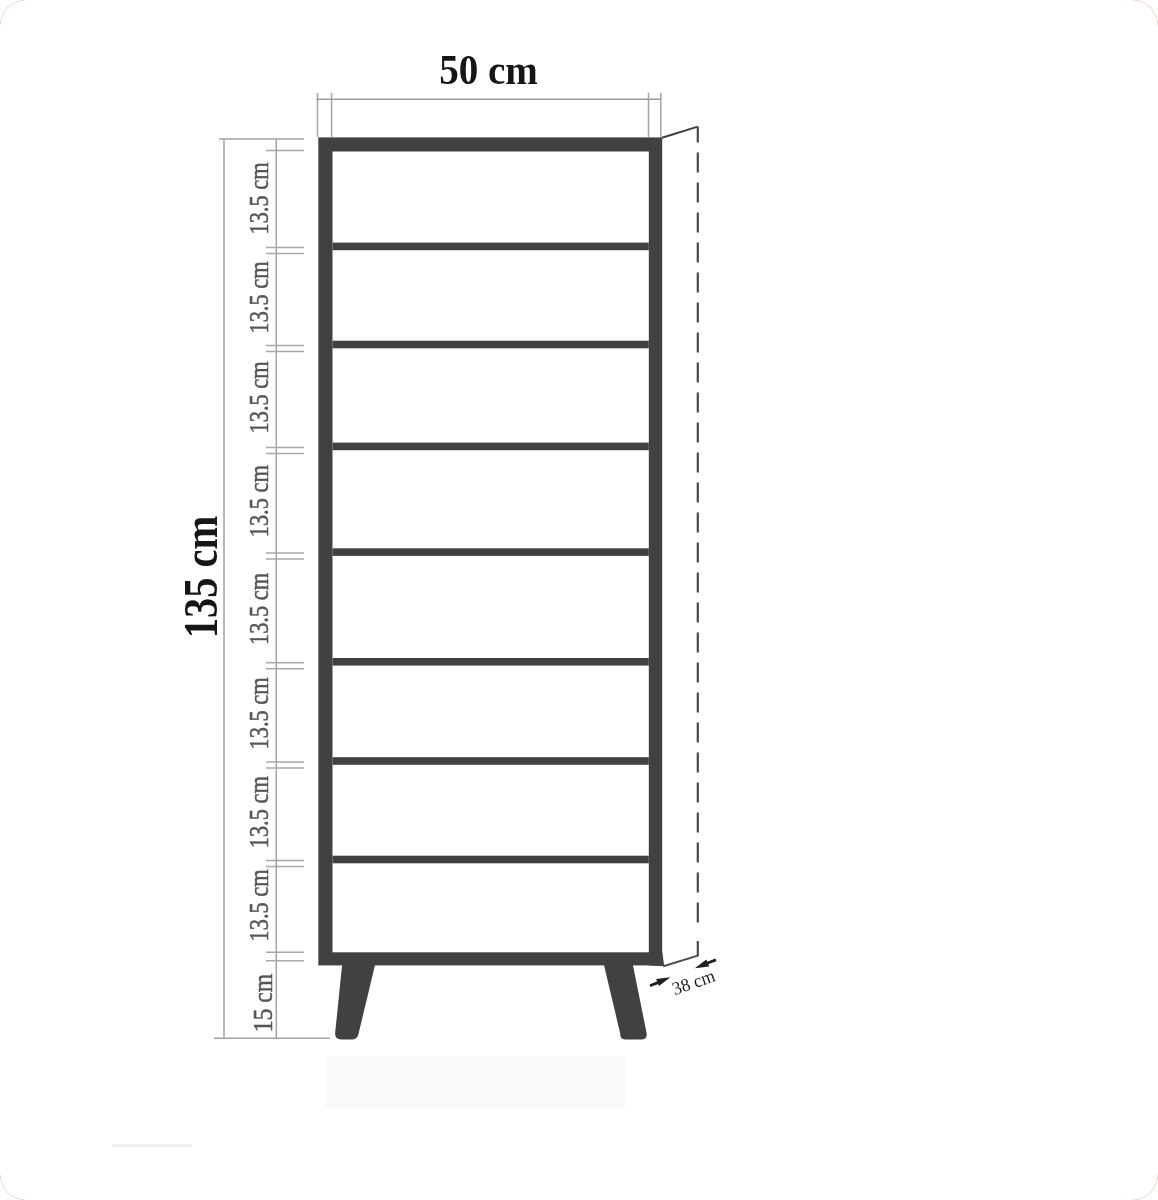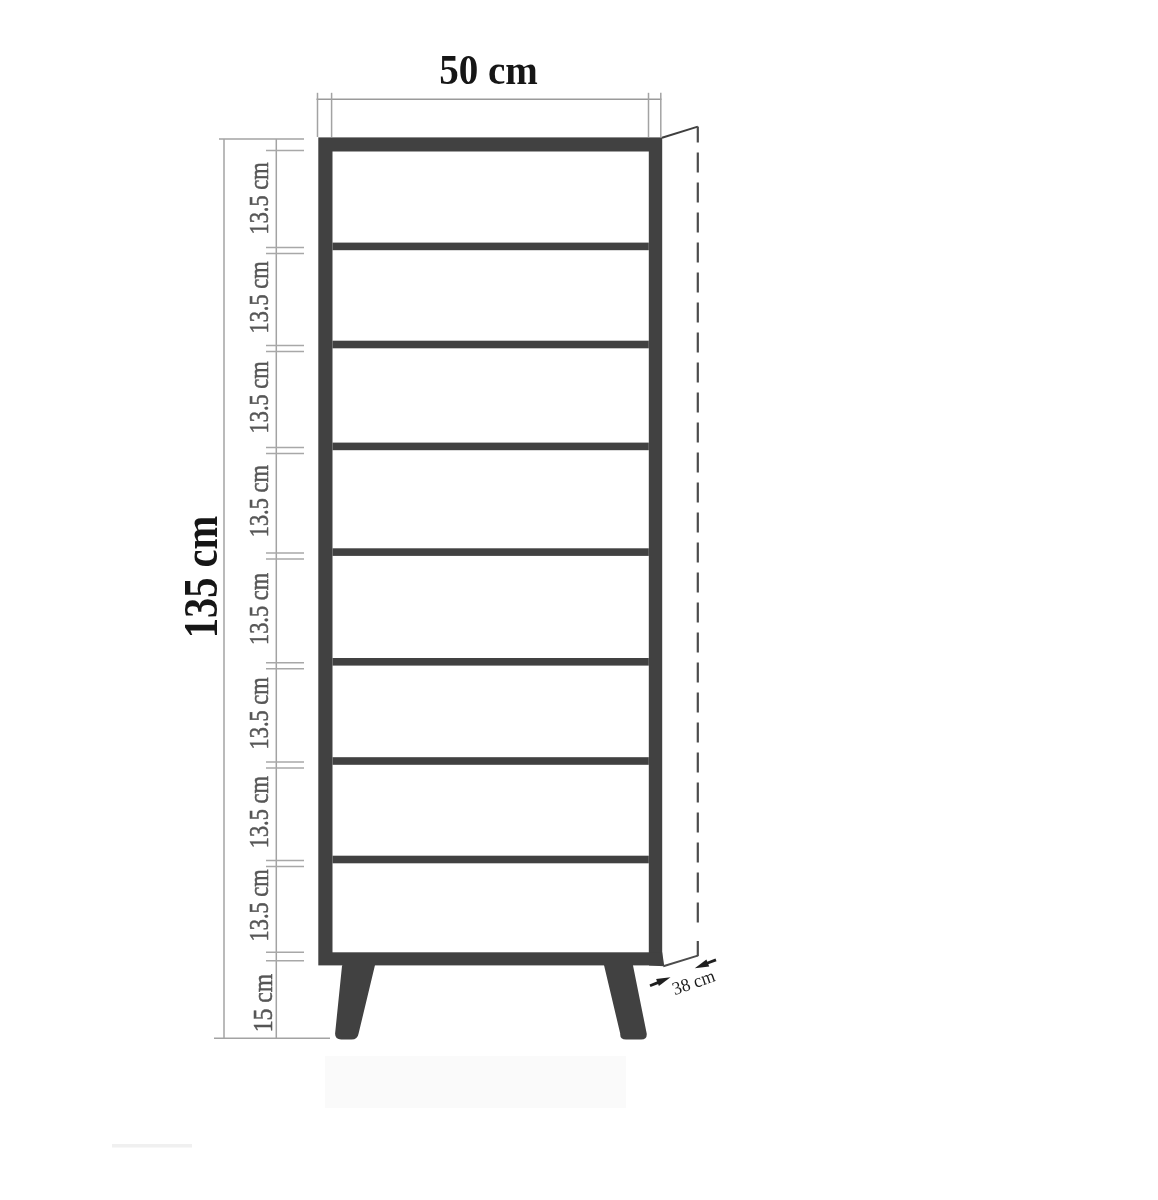--- a/index.html
+++ b/index.html
@@ -1,16 +1,16 @@
 <!DOCTYPE html>
 <html><head>
 <meta charset="utf-8">
 <style>
   html,body{margin:0;padding:0;background:#ffffff;}
-  .page{position:relative;width:1158px;height:1200px;background:#c2410c;overflow:hidden;}
+  .page{position:relative;width:1158px;height:1200px;background:#c2410c;overflow:hidden;border-radius:26px;}
   svg{position:absolute;left:0;top:0;}
   text{font-family:"Liberation Serif", serif;}
 </style>
 </head>
 <body>
 <div class="page">
 <svg width="1158" height="1200" viewBox="0 0 1158 1200">
 
   <rect x="0" y="0" width="1158" height="1200" fill="#ffffff"></rect>
 

